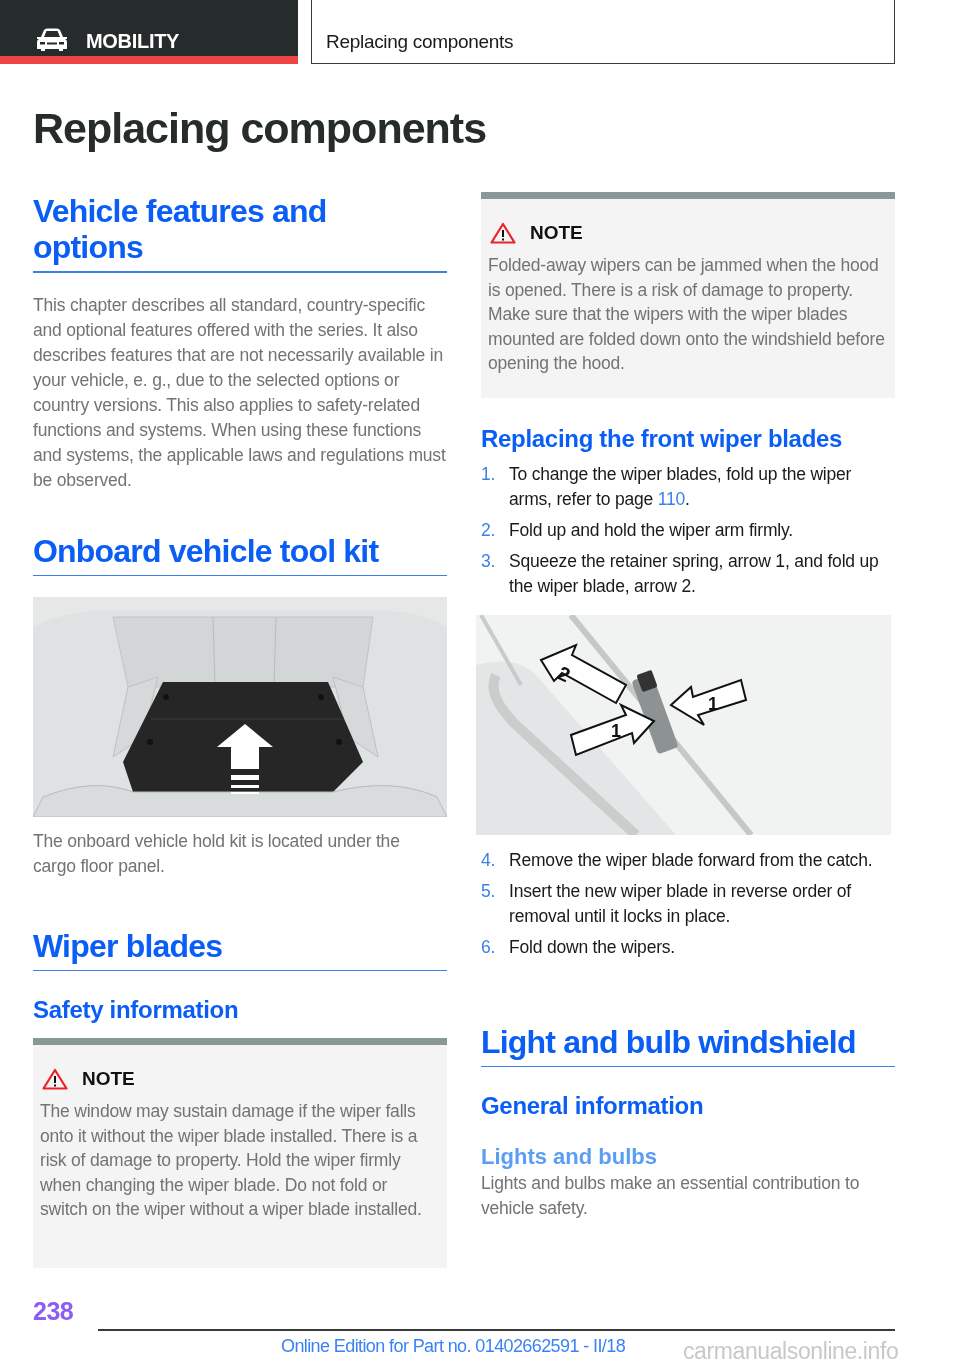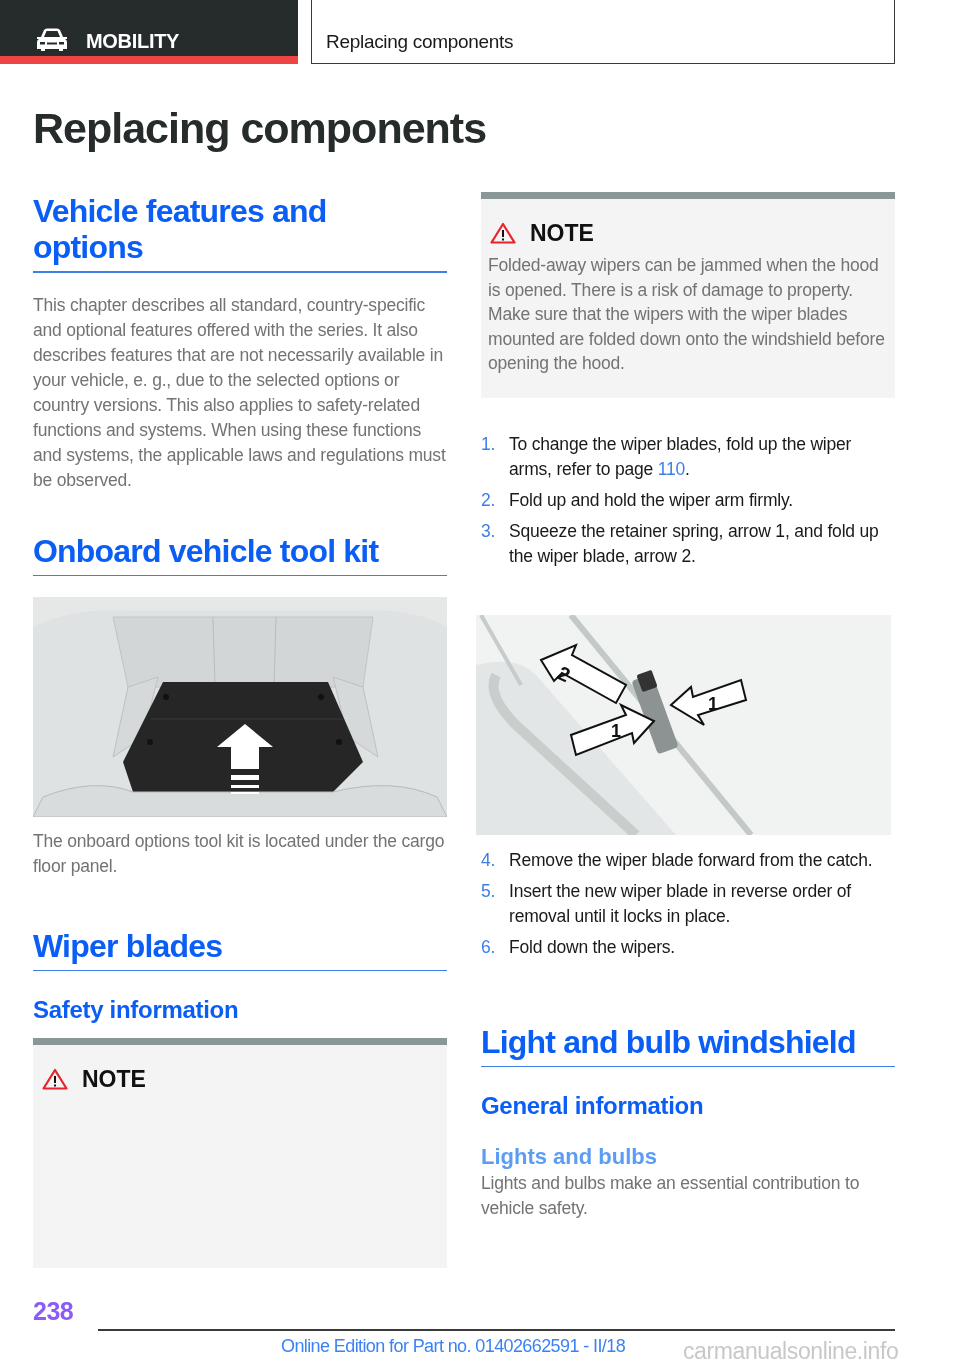--- a/index.html
+++ b/index.html
@@ -22,21 +22,21 @@
     .h2 { font-size: 32px; font-weight: bold; color: #0a5ef5; letter-spacing: -0.8px; line-height: 36px; padding-bottom: 6px; border-bottom: 1.5px solid #3d7fe6; }
     .h3 { font-size: 24px; font-weight: bold; color: #0a5ef5; letter-spacing: -0.3px; line-height: 30px; }
     .h4 { font-size: 22px; font-weight: bold; color: #5b9cf5; line-height: 28px; }
     .p { font-size: 17.5px; line-height: 25px; color: #737373; letter-spacing: -0.2px; }
 
     .img-box { position: absolute; background: #e8e9e9; overflow: hidden; }
 
     .note { position: absolute; background: #f4f4f4; border-top: 7px solid #8a9797; padding: 20px 8px 0 7px; }
     .note .note-head { display: flex; align-items: center; height: 28px; margin-bottom: 6px; }
     .note .warn-icon { width: 26px; height: 22px; margin-left: 2px; margin-right: 14px; }
-    .note .note-title { font-size: 23px; font-weight: bold; color: #111; text-align: center; }
+    .note .note-title { font-size: 19px; font-weight: bold; color: #111; text-align: center; }
     .note .p { font-size: 17.5px; line-height: 24.5px; }
 
     .steps { list-style: none; }
     .steps li { display: flex; font-size: 17.5px; line-height: 25px; letter-spacing: -0.2px; margin-bottom: 6px; }
     .steps .num { width: 28px; flex: none; color: #3d7fe6; }
     .steps .txt { flex: 1; }
     .steps .link { color: #3d7fe6; }
 
     .footer-num { position: absolute; left: 33px; top: 1297px; font-size: 25px; font-weight: bold; color: #8b5cf6; letter-spacing: -0.5px; }
     .footer-line { position: absolute; left: 98px; top: 1329px; width: 797px; height: 2px; background: #3a3a3a; }
@@ -89,52 +89,54 @@
       <circle cx="306" cy="145" r="3" fill="#111"></circle>
     <path d="M10 200 Q60 180 100 195 L300 195 Q360 180 404 200 L414 220 L0 220 Z" fill="#d8dcdc" stroke="#b5baba"></path>
     <polygon points="212,127 184,150 198,150 198,172 226,172 226,150 240,150" fill="#ffffff"></polygon>
     <rect x="198" y="178" width="28" height="5" fill="#ffffff"></rect>
     <rect x="198" y="188" width="28" height="3" fill="#ffffff"></rect>
     <rect x="198" y="195" width="28" height="2" fill="#ffffff"></rect>
   </svg>
 </div>
 
 <div class="col col-left" style="top:829px;">
-  <p class="p">The onboard options tool kit is located under the cargo floor panel.</p>
+  <p class="p">The onboard vehicle hold kit is located under the cargo floor panel.</p>
 </div>
 
 <div class="col col-left" style="top:928px;">
   <h2 class="h2">Wiper blades</h2>
   <h3 class="h3" style="margin-top:24px;">Safety information</h3>
 </div>
 
 <div class="note" style="left:33px; top:1038px; width:414px; height:230px;">
   <div class="note-head">
     <svg class="warn-icon" viewBox="0 0 26 22">
       <path d="M13 2 L24.5 20.5 L1.5 20.5 Z" fill="none" stroke="#e8232b" stroke-width="2.2" stroke-linejoin="round"></path>
       <rect x="12" y="8" width="2" height="7" fill="#111"></rect>
       <rect x="12" y="16.5" width="2" height="2" fill="#111"></rect>
     </svg>
     <span class="note-title">NOTE</span>
   </div>
+  <p class="p">The window may sustain damage if the wiper falls onto it without the wiper blade installed. There is a risk of damage to property. Hold the wiper firmly when changing the wiper blade. Do not fold or switch on the wiper without a wiper blade installed.</p>
 </div>
 
 <div class="note" style="left:481px; top:192px; width:414px; height:206px;">
   <div class="note-head">
     <svg class="warn-icon" viewBox="0 0 26 22">
       <path d="M13 2 L24.5 20.5 L1.5 20.5 Z" fill="none" stroke="#e8232b" stroke-width="2.2" stroke-linejoin="round"></path>
       <rect x="12" y="8" width="2" height="7" fill="#111"></rect>
       <rect x="12" y="16.5" width="2" height="2" fill="#111"></rect>
     </svg>
     <span class="note-title">NOTE</span>
   </div>
   <p class="p">Folded-away wipers can be jammed when the hood is opened. There is a risk of damage to property. Make sure that the wipers with the wiper blades mounted are folded down onto the windshield before opening the hood.</p>
 </div>
 
 <div class="col col-right" style="top:424px;">
+  <h3 class="h3" style="font-size:24px;">Replacing the front wiper blades</h3>
   <ol class="steps" style="margin-top:8px;">
     <li>
       <span class="num">1.</span>
       <span class="txt"><span>To change the wiper blades, fold up the wiper arms, refer to page </span><span class="link">110</span><span>.</span></span>
     </li>
     <li>
       <span class="num">2.</span>
       <span class="txt">Fold up and hold the wiper arm firmly.</span>
     </li>
     <li>

